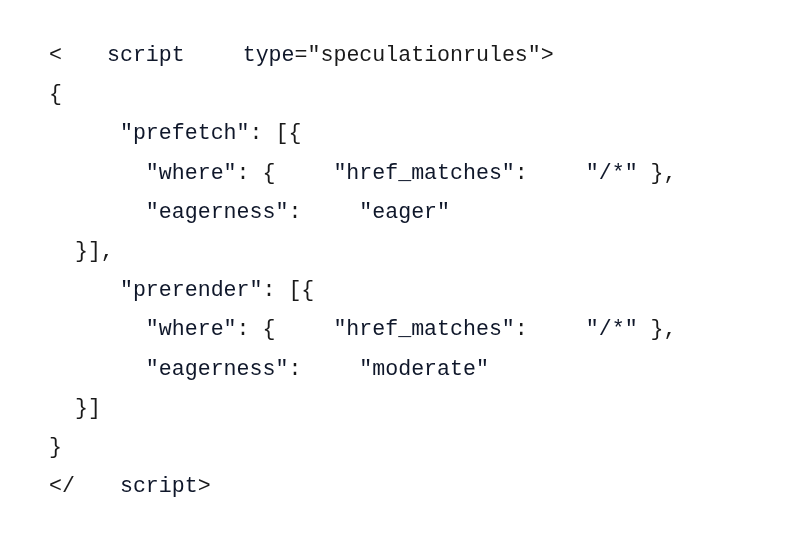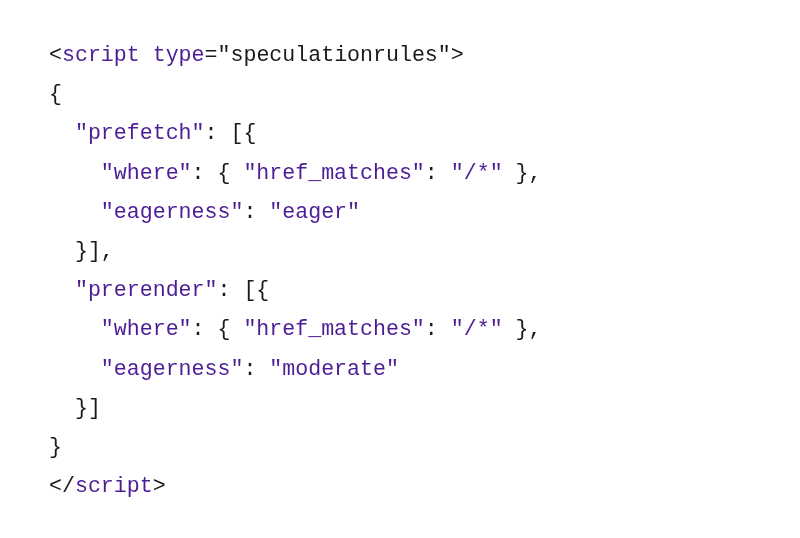--- a/index.html
+++ b/index.html
@@ -18,19 +18,19 @@
     left: 49px;
     top: 36px;
     margin: 0;
     font-family: "Liberation Mono", "DejaVu Sans Mono", monospace;
     font-size: 21.6px;
     line-height: 39.2px;
     color: #1a1a1a;
     white-space: pre;
   }
   .line { display: block; height: 39.2px; }
-  .tok-tag, .tok-attr, .tok-key, .tok-str { color: #4c1d95; }
+  .tok-tag, .tok-attr, .tok-key, .tok-str { color: #0f172a; margin-left: 45px; }
   .tok-punct, .tok-attrval { color: #1a1a1a; }
 </style>
 </head>
 <body>
 
 <pre class="code" id="code"><span class="line"><span class="tok-punct">&lt;</span><span class="tok-tag">script</span><span class="tok-punct"> </span><span class="tok-attr">type</span><span class="tok-punct">=</span><span class="tok-attrval">"speculationrules"</span><span class="tok-punct">&gt;</span></span><span class="line"><span class="tok-punct">{</span></span><span class="line"><span class="tok-punct">  </span><span class="tok-key">"prefetch"</span><span class="tok-punct">: [{</span></span><span class="line"><span class="tok-punct">    </span><span class="tok-key">"where"</span><span class="tok-punct">: { </span><span class="tok-key">"href_matches"</span><span class="tok-punct">: </span><span class="tok-str">"/*"</span><span class="tok-punct"> },</span></span><span class="line"><span class="tok-punct">    </span><span class="tok-key">"eagerness"</span><span class="tok-punct">: </span><span class="tok-str">"eager"</span></span><span class="line"><span class="tok-punct">  }],</span></span><span class="line"><span class="tok-punct">  </span><span class="tok-key">"prerender"</span><span class="tok-punct">: [{</span></span><span class="line"><span class="tok-punct">    </span><span class="tok-key">"where"</span><span class="tok-punct">: { </span><span class="tok-key">"href_matches"</span><span class="tok-punct">: </span><span class="tok-str">"/*"</span><span class="tok-punct"> },</span></span><span class="line"><span class="tok-punct">    </span><span class="tok-key">"eagerness"</span><span class="tok-punct">: </span><span class="tok-str">"moderate"</span></span><span class="line"><span class="tok-punct">  }]</span></span><span class="line"><span class="tok-punct">}</span></span><span class="line"><span class="tok-punct">&lt;/</span><span class="tok-tag">script</span><span class="tok-punct">&gt;</span></span></pre>
 
 </body></html>

